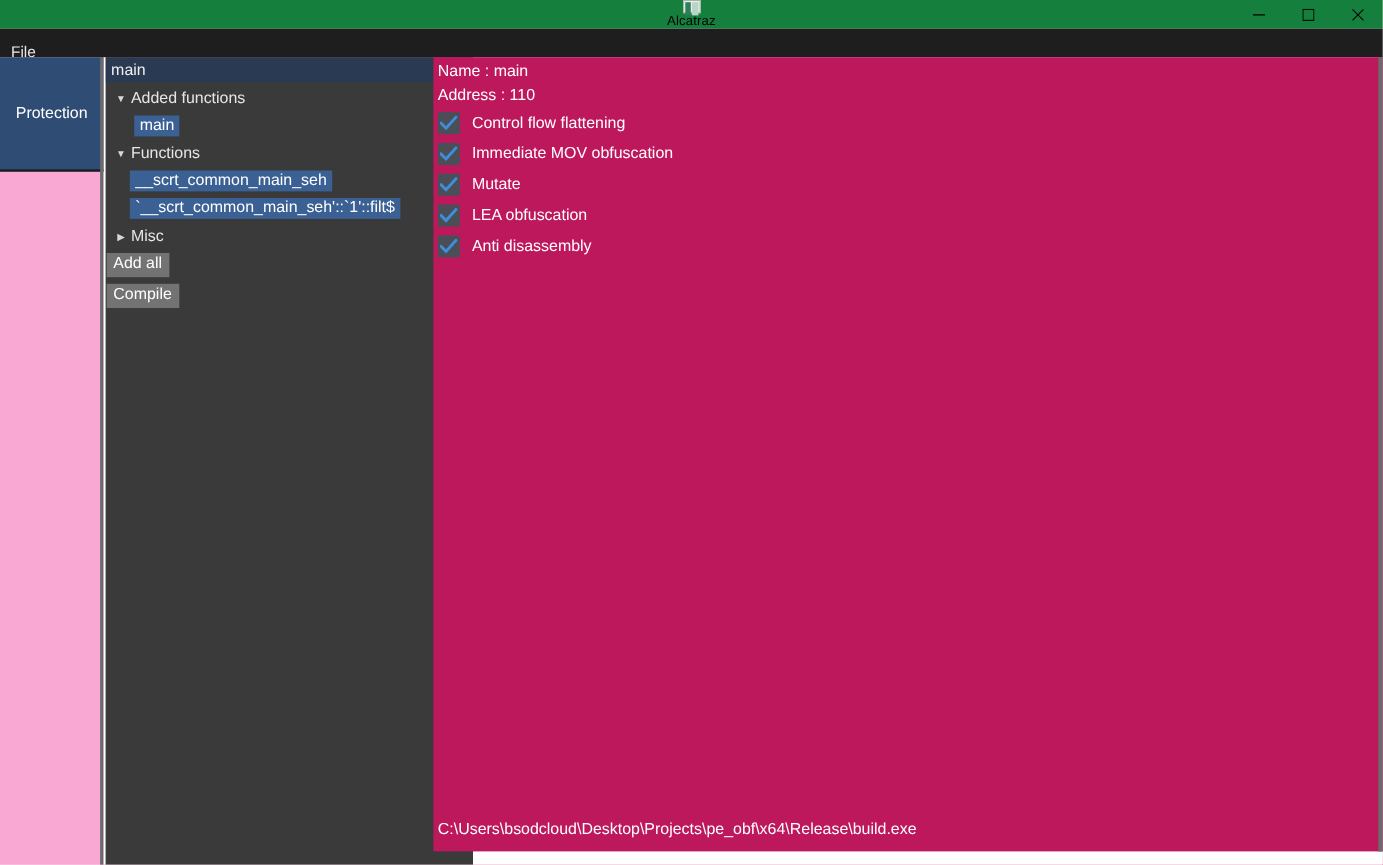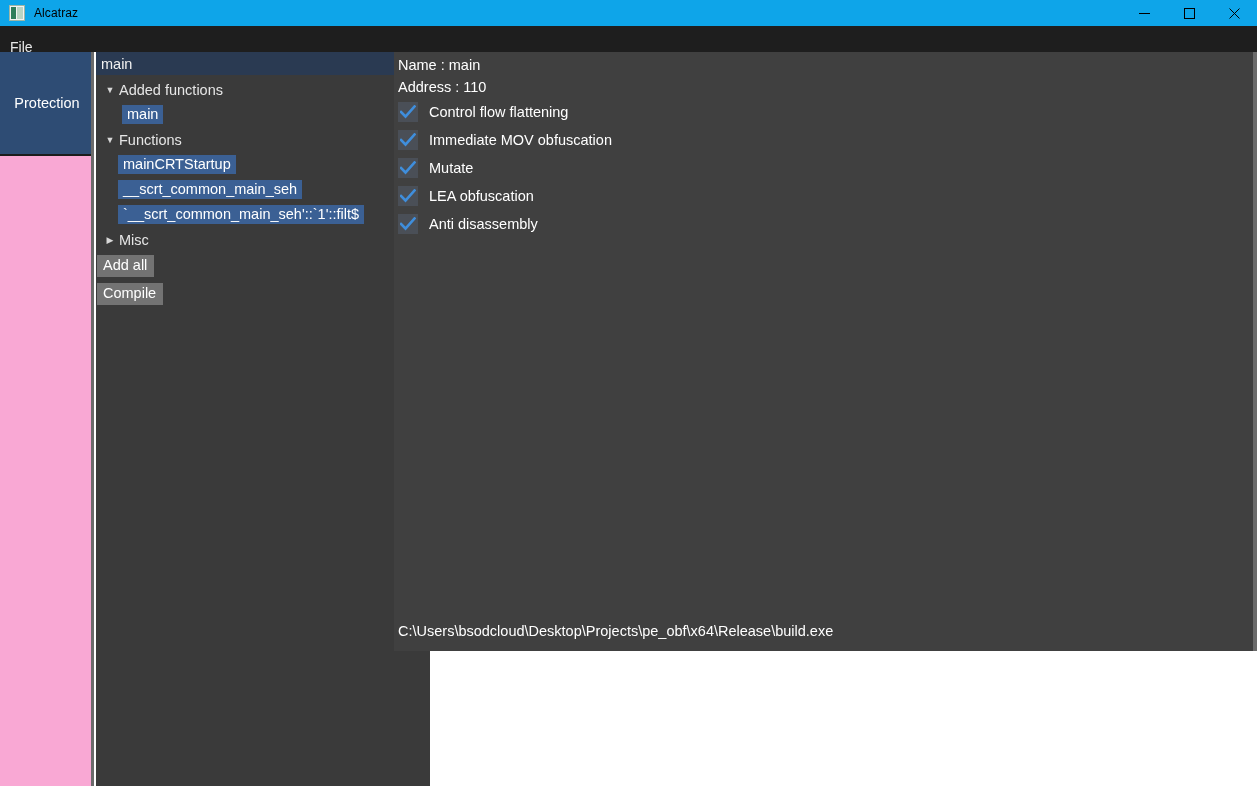--- a/index.html
+++ b/index.html
@@ -7,22 +7,22 @@
     width: 1257px; height: 786px;
     font-family: "Liberation Sans", sans-serif;
     overflow: hidden;
     background: #ffffff;
   }
 
   
   .titlebar {
     position: absolute; left: 0; top: 0;
     width: 1257px; height: 26px;
-    background: #0ea5e9;
-    display: flex; align-items: center;
+    background: #15803d;
+    display: flex; align-items: center; flex-direction: column;
   }
   .title-icon {
     width: 16px; height: 16px;
     margin-left: 9px; margin-right: 9px;
     position: relative;
     background: #f2f2f2;
     border: 1px solid #9fb7a6;
     display: inline-block;
   }
   .title-icon::before {
@@ -121,22 +121,22 @@
     background: #737373;
     color: #ffffff;
     font-size: 14.5px;
     padding: 3px 7px 4px 6px;
     line-height: 1.1;
   }
 
   
   .detail {
     position: absolute; left: 394px; top: 52px;
-    width: 863px; height: 599px;
-    background: #404040;
+    width: 863px; height: 722px;
+    background: #be185d;
     overflow: hidden;
   }
   .detail-line {
     color: #ffffff; font-size: 14.5px;
     padding-left: 4px; height: 22px;
     display: flex; align-items: center;
   }
   .opt-row {
     height: 28px; display: flex; align-items: center;
     padding-left: 4px;
@@ -208,23 +208,20 @@
 
     <div class="tree-row">
       <span class="tree-leaf">main</span>
     </div>
 
     <div class="tree-row">
       <span class="tree-arrow">▼</span>
       <span class="tree-group-label">Functions</span>
     </div>
 
-    <div class="tree-row">
-      <span class="tree-leaf wide">mainCRTStartup</span>
-    </div>
 
     <div class="tree-row">
       <span class="tree-leaf wide">__scrt_common_main_seh</span>
     </div>
 
     <div class="tree-row">
       <span class="tree-leaf wide">`__scrt_common_main_seh'::`1'::filt$</span>
     </div>
 
     <div class="tree-row">

